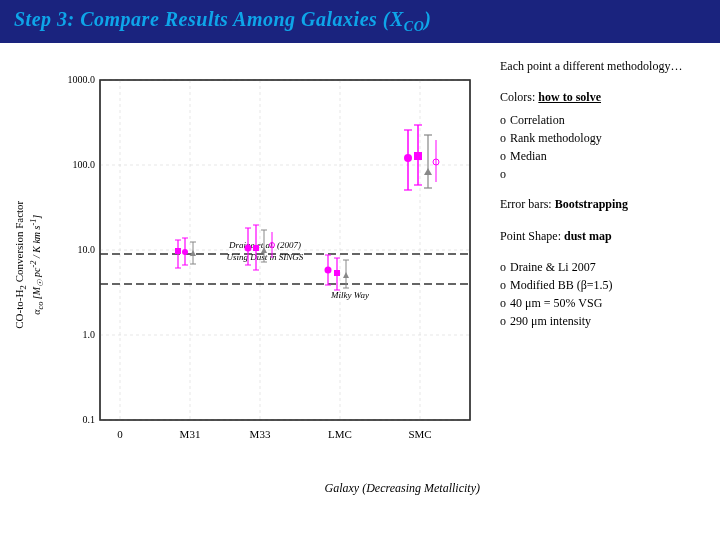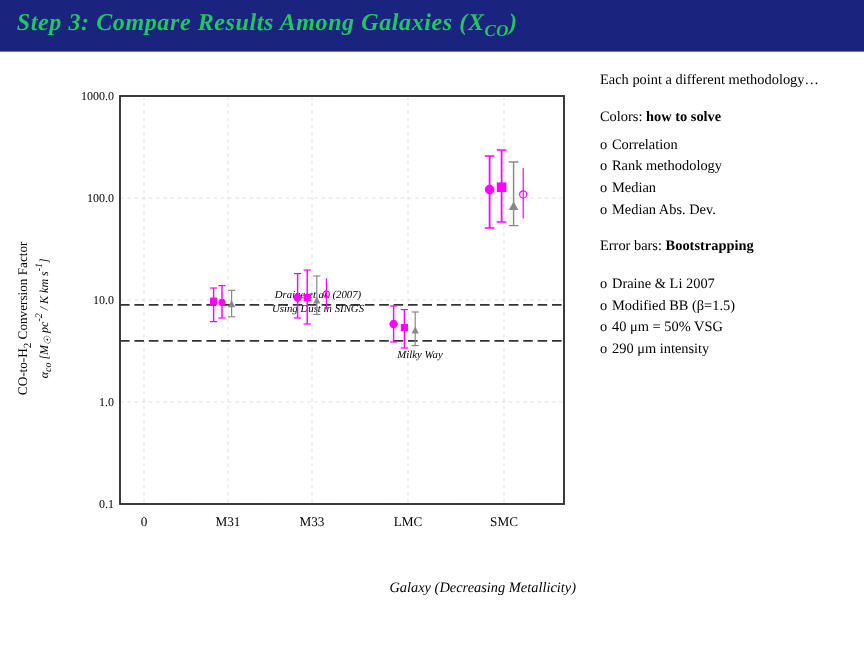--- a/index.html
+++ b/index.html
@@ -6,21 +6,21 @@
     body {
       width: 720px;
       height: 540px;
       background: #fff;
       font-family: 'Times New Roman', Times, serif;
       overflow: hidden;
     }
 
     .header {
       background: #1a237e;
-      color: #22c55e;
+      color: #0ea5e9;
       padding: 8px 14px;
       font-size: 20px;
       font-style: italic;
       font-weight: bold;
       letter-spacing: 0.5px;
     }
 
     .main-content {
       display: flex;
       flex-direction: row;
@@ -205,46 +205,50 @@
   </div>
 
   <div class="right-panel">
 
     <div class="section">
       <p style="font-size:12px; ">Each point a different methodology…</p>
     </div>
 
     <div class="section">
       <p style="font-size:12px; margin-bottom:4px;">
-        <span>Colors: </span><span style="font-weight:bold;">how to solve</span>
+        <span>Colors: </span><span style="font-weight:bold;text-decoration:underline;">how to solve</span>
       </p>
       <div class="bullet">
         <span class="bullet-o">o</span>
         <span>Correlation</span>
       </div>
       <div class="bullet">
         <span class="bullet-o">o</span>
         <span>Rank methodology</span>
       </div>
       <div class="bullet">
         <span class="bullet-o">o</span>
         <span>Median</span>
       </div>
       <div class="bullet">
         <span class="bullet-o">o</span>
-        <span>Median Abs. Dev.</span>
       </div>
     </div>
 
     <div class="section" style="">
       <p style="font-size:12px;">
         <span>Error bars: </span><span style="font-weight:bold;">Bootstrapping</span>
       </p>
     </div>
 
+    <div class="section" style="margin-top:6px;">
+      <p style="font-size:12px;">
+        <span>Point Shape: </span><span style="font-weight:bold;">dust map</span>
+      </p>
+    </div>
 
     <div class="section" style="margin-top:4px;">
       <div class="bullet">
         <span class="bullet-o">o</span>
         <span>Draine &amp; Li 2007</span>
       </div>
       <div class="bullet">
         <span class="bullet-o">o</span>
         <span>Modified BB (β=1.5)</span>
       </div>

